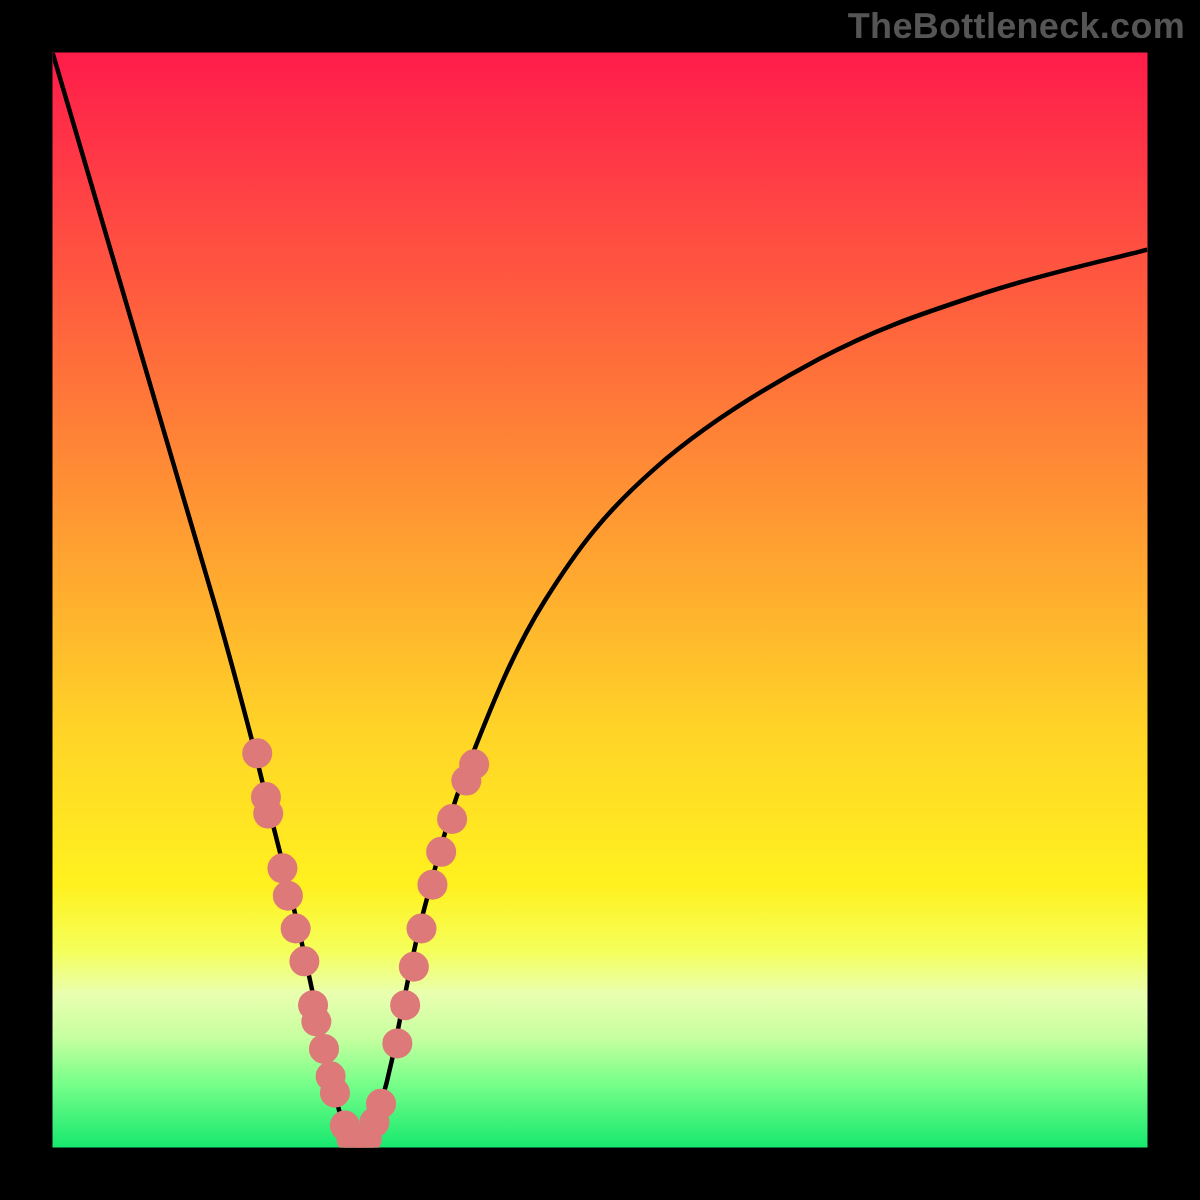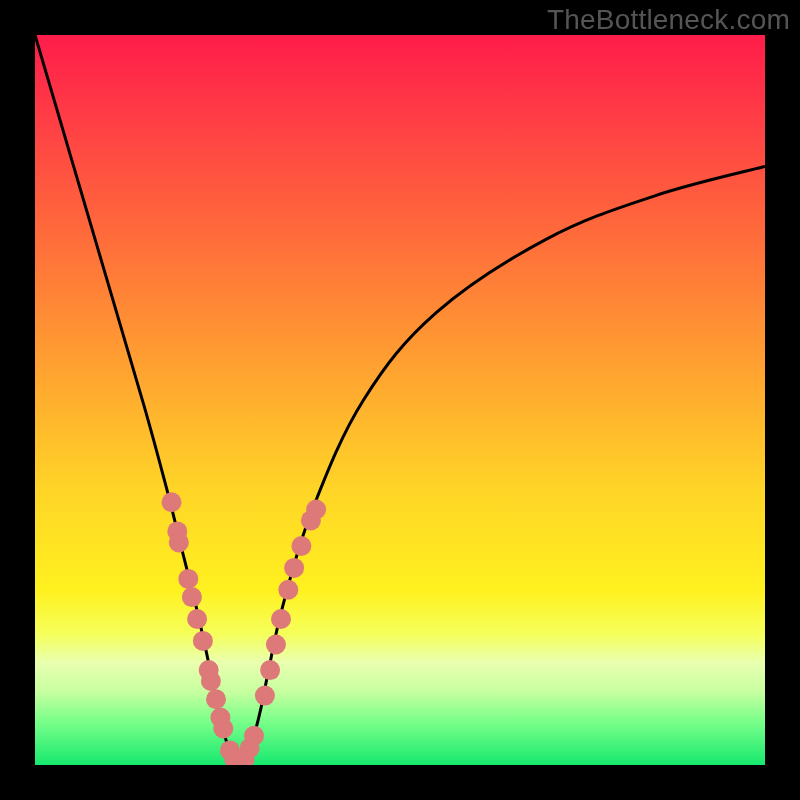--- a/index.html
+++ b/index.html
@@ -13,22 +13,22 @@
   }
   .container {
     position: relative;
     width: 800px;
     height: 800px;
   }
   .watermark {
     position: absolute;
     top: 4px;
     right: 10px;
-    font-size: 28px;
-    font-weight: normal;
+    font-size: 24px;
+    font-weight: bold;
     color: #555555;
     letter-spacing: 0.2px;
     z-index: 10;
   }
   .outer {
     position: absolute;
     left: 0;
     top: 0;
     width: 800px;
     height: 800px;

